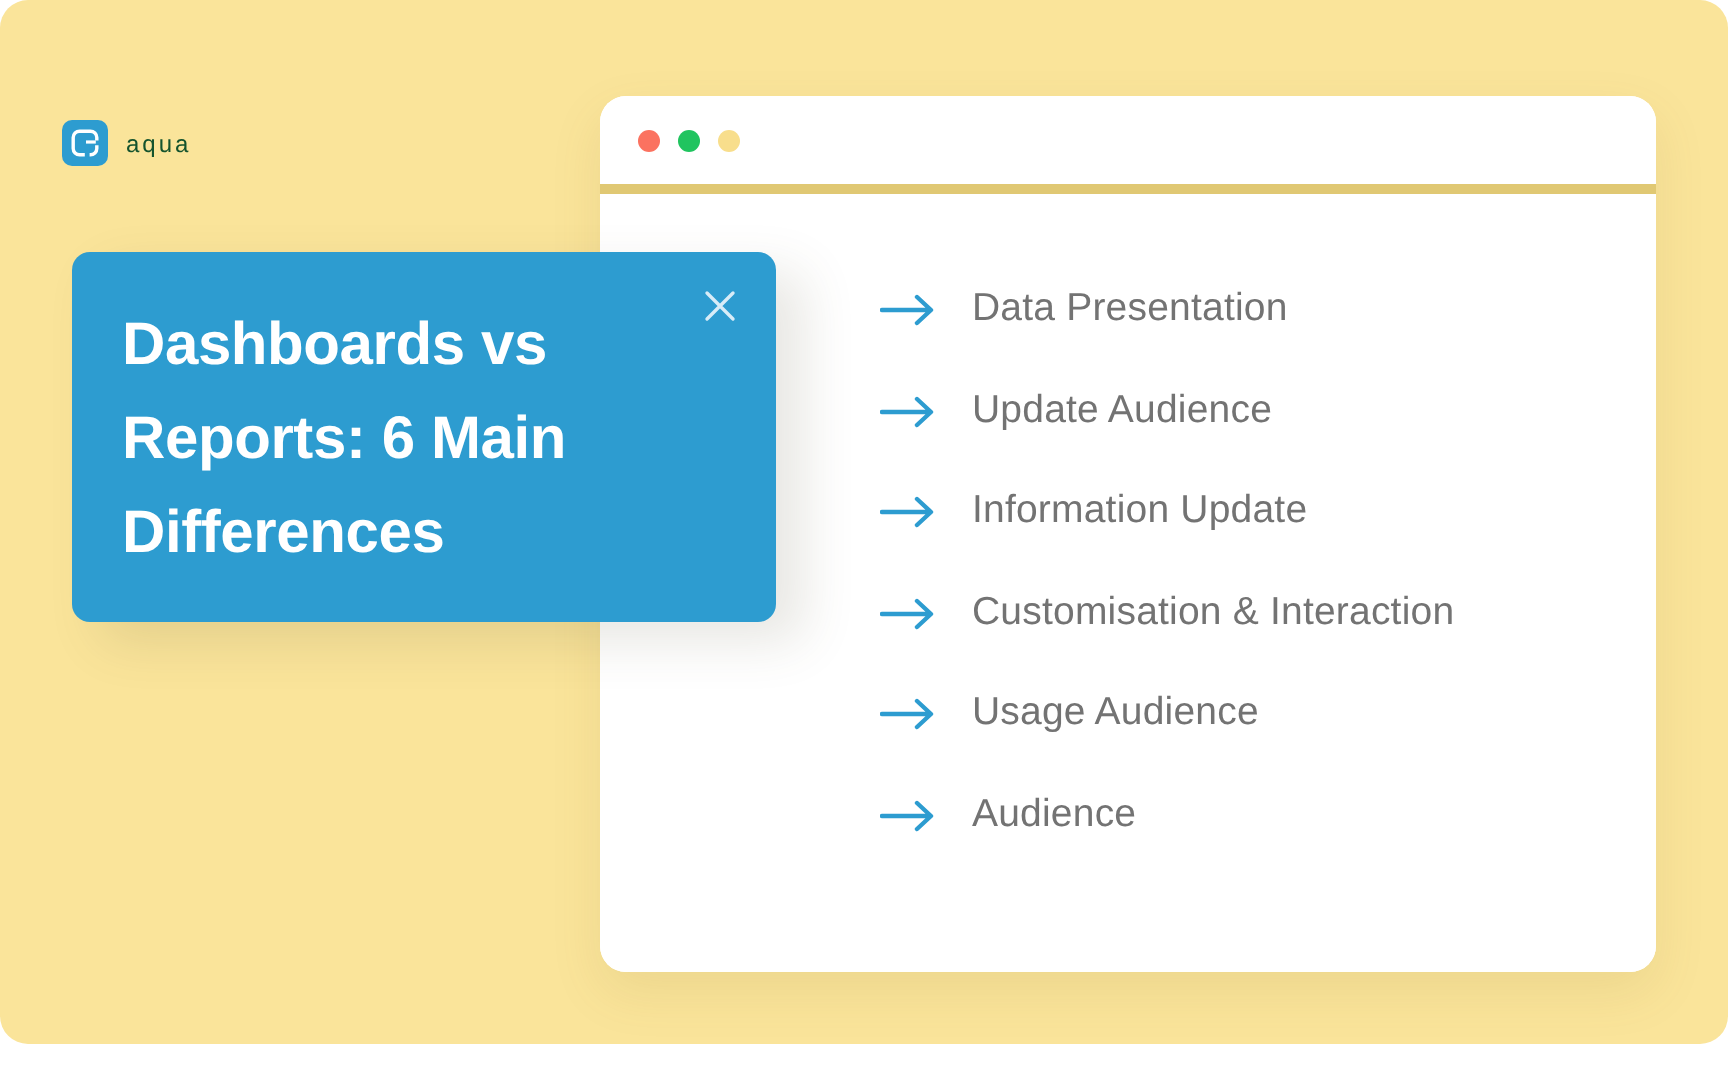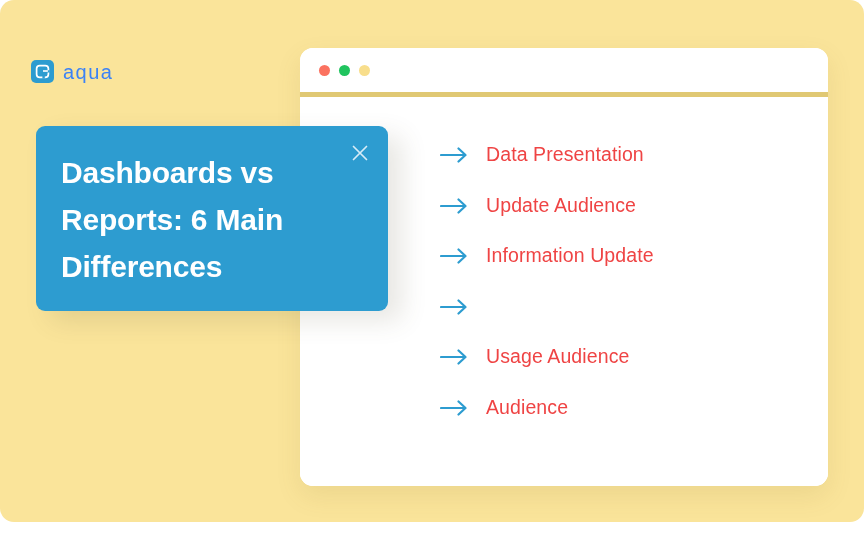--- a/index.html
+++ b/index.html
@@ -46,23 +46,23 @@
     width: 23px;
     height: 23px;
     border-radius: 5px;
     background: #2d9cd0;
     display: flex;
     align-items: center;
     justify-content: center;
   }
   .logo-mark svg { display: block; }
   .logo-word {
-    font-size: 20px;
+    font-size: 12px;
     letter-spacing: 1.5px;
-    color: #3b82f6;
+    color: #14532d;
     font-weight: 400;
     line-height: 1;
   }
 
   
   .window {
     position: absolute;
     left: 300px;
     top: 48px;
     width: 528px;
@@ -119,21 +119,21 @@
     height: 22px;
   }
   .arrow-icon {
     width: 30px;
     height: 18px;
     flex: 0 0 30px;
     display: block;
   }
   .item-label {
     font-size: 19.5px;
-    color: #ef4444;
+    color: #737373;
     font-weight: 400;
     letter-spacing: 0.1px;
     white-space: nowrap;
     line-height: 1;
   }
 
   
   .title-card {
     position: absolute;
     left: 36px;
@@ -212,20 +212,21 @@
           <svg class="arrow-icon" viewBox="0 0 30 18">
             <path d="M1 9 H25 M18.5 2.5 L25.5 9 L18.5 15.5" fill="none" stroke="#2d9cd0" stroke-width="2.2" stroke-linecap="round" stroke-linejoin="round"></path>
           </svg>
           <span class="item-label">Information Update</span>
         </div>
 
         <div class="list-item">
           <svg class="arrow-icon" viewBox="0 0 30 18">
             <path d="M1 9 H25 M18.5 2.5 L25.5 9 L18.5 15.5" fill="none" stroke="#2d9cd0" stroke-width="2.2" stroke-linecap="round" stroke-linejoin="round"></path>
           </svg>
+          <span class="item-label">Customisation &amp; Interaction</span>
         </div>
 
         <div class="list-item">
           <svg class="arrow-icon" viewBox="0 0 30 18">
             <path d="M1 9 H25 M18.5 2.5 L25.5 9 L18.5 15.5" fill="none" stroke="#2d9cd0" stroke-width="2.2" stroke-linecap="round" stroke-linejoin="round"></path>
           </svg>
           <span class="item-label">Usage Audience</span>
         </div>
 
         <div class="list-item">

